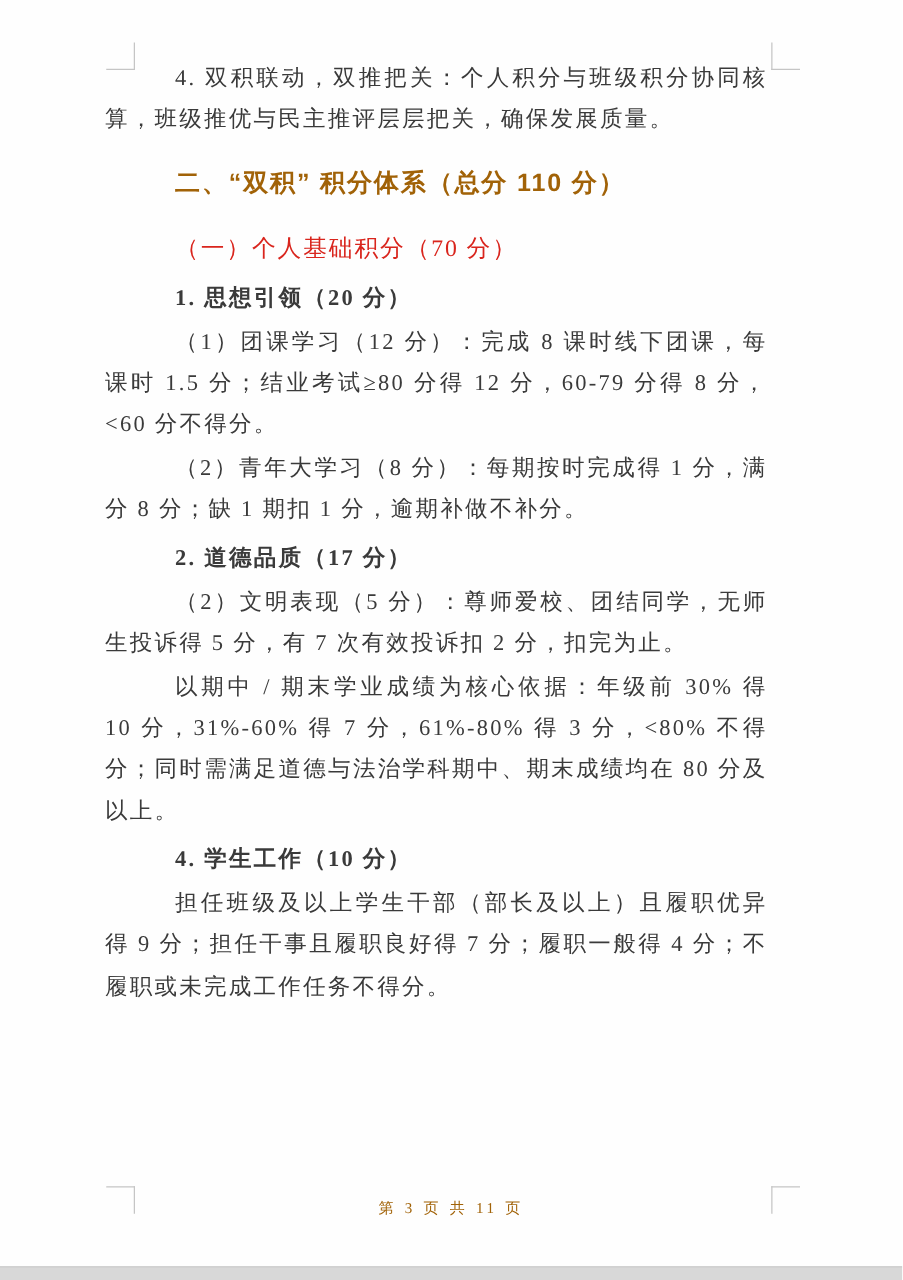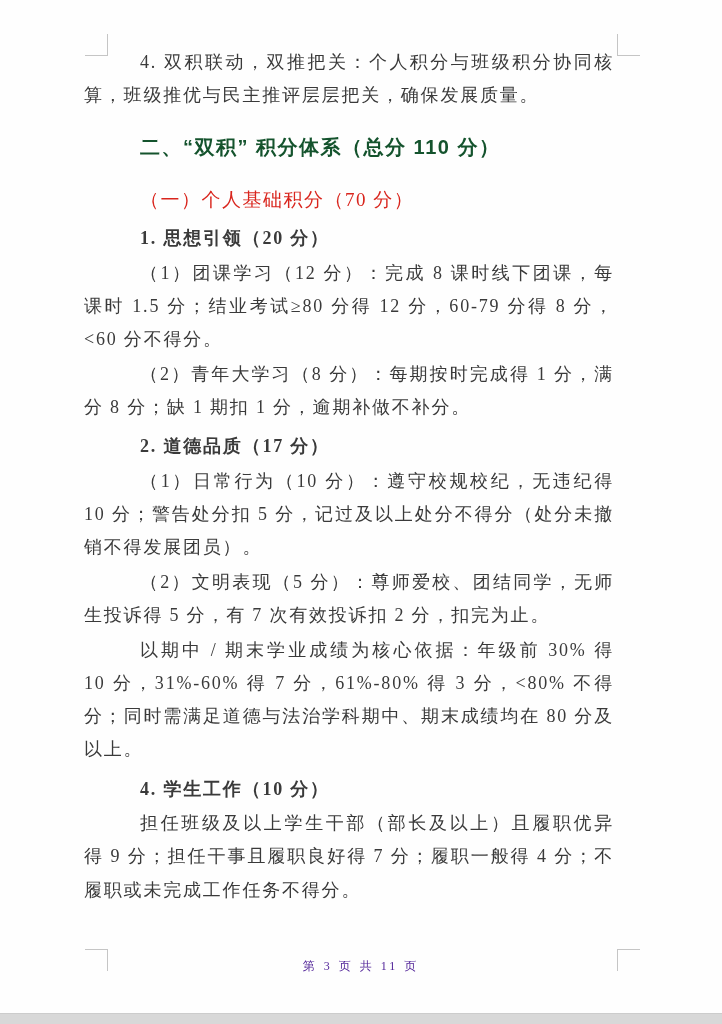--- a/index.html
+++ b/index.html
@@ -34,42 +34,42 @@
     text-indent: 56px;
   }
   .heading-1 {
     margin: 19px 0 0 0;
     text-indent: 56px;
     font-family: "Liberation Sans", "DejaVu Sans", sans-serif;
     font-weight: bold;
     font-size: 20px;
     line-height: 33.2px;
     letter-spacing: 1.5px;
-    color: #14532d;
+    color: #a16207;
   }
   .heading-2 {
     margin: 18px 0 0 0;
     text-indent: 56px;
     font-weight: normal;
     font-size: 19px;
     line-height: 33.2px;
     letter-spacing: 1.5px;
     color: #d9251d;
   }
   .item-heading { margin-top: 6px; font-weight: bold; }
 
   .footer {
     position: absolute;
     left: 0;
     top: 958px;
     width: 722px;
     text-align: center;
     font-size: 12px;
     letter-spacing: 3px;
-    color: #4c1d95;
+    color: #a16207;
   }
   .bottom-strip {
     position: absolute;
     left: 0;
     top: 1013px;
     width: 722px;
     height: 11px;
     background: #d8d8d8;
     border-top: 1px solid #cccccc;
   }
@@ -85,21 +85,20 @@
   <div class="crop-mark br"></div>
 
   <div class="doc-body">
     <p class="para">4. 双积联动，双推把关：个人积分与班级积分协同核算，班级推优与民主推评层层把关，确保发展质量。</p>
     <p class="para heading-1">二、“双积” 积分体系（总分 110 分）</p>
     <p class="para heading-2">（一）个人基础积分（70 分）</p>
     <p class="para item-heading">1. 思想引领（20 分）</p>
     <p class="para">（1）团课学习（12 分）：完成 8 课时线下团课，每课时 1.5 分；结业考试≥80 分得 12 分，60-79 分得 8 分，&lt;60 分不得分。</p>
     <p class="para">（2）青年大学习（8 分）：每期按时完成得 1 分，满分 8 分；缺 1 期扣 1 分，逾期补做不补分。</p>
     <p class="para item-heading">2. 道德品质（17 分）</p>
-    <p class="para">（1）日常行为（10 分）：遵守校规校纪，无违纪得 10 分；警告处分扣 5 分，记过及以上处分不得分（处分未撤销不得发展团员）。</p>
     <p class="para">（2）文明表现（5 分）：尊师爱校、团结同学，无师生投诉得 5 分，有 7 次有效投诉扣 2 分，扣完为止。</p>
     <p class="para">以期中 / 期末学业成绩为核心依据：年级前 30% 得 10 分，31%-60% 得 7 分，61%-80% 得 3 分，&lt;80% 不得分；同时需满足道德与法治学科期中、期末成绩均在 80 分及以上。</p>
     <p class="para item-heading">4. 学生工作（10 分）</p>
     <p class="para">担任班级及以上学生干部（部长及以上）且履职优异得 9 分；担任干事且履职良好得 7 分；履职一般得 4 分；不履职或未完成工作任务不得分。</p>
   </div>
 
   <div class="footer">
     <span>第 3 页 共 11 页</span>
   </div>
 

